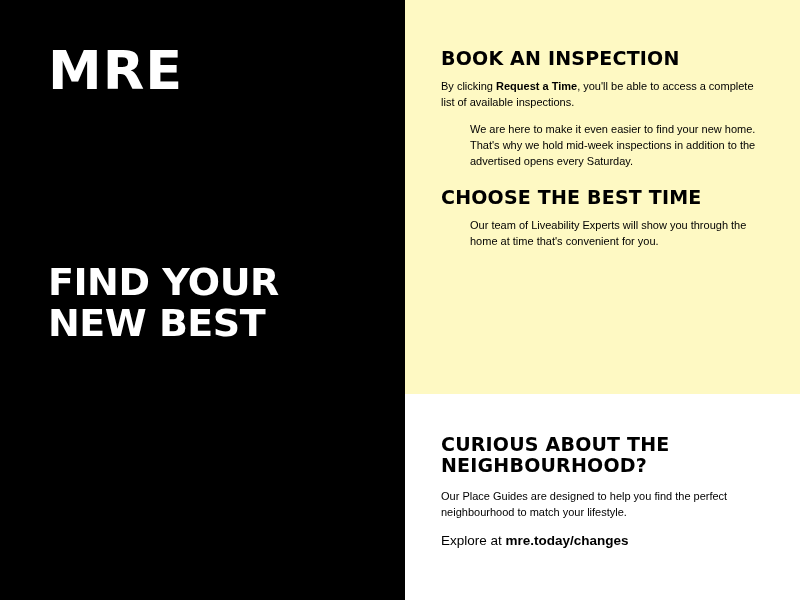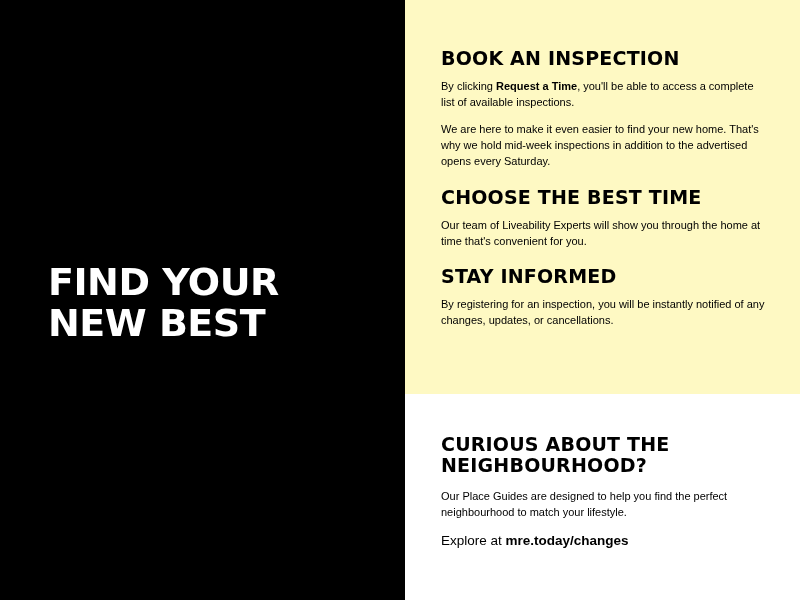--- a/index.html
+++ b/index.html
@@ -100,39 +100,40 @@
   h2.sec-title.two-line {
     margin-bottom: 11px;
   }
   .para {
     font-family: "Liberation Sans", sans-serif;
     font-size: 11px;
     line-height: 1.46;
     margin: 0 0 11px 0;
     max-width: 330px;
   }
-  .para:last-child { margin-bottom: 0; }
+  .para:last-child { margin-bottom: 0; margin-left: 29px; }
   .para b { font-weight: bold; }
   .block { margin-bottom: 17px; }
   .block:last-child { margin-bottom: 0; }
   .explore {
     font-family: "Liberation Sans", sans-serif;
     font-size: 13.5px;
     line-height: 1.46;
     margin: 10px 0 0 0;
   }
   .explore b { font-weight: bold; }
   .two-line .ln { display: block; }
 </style>
 </head>
 <body>
 
 <div class="page">
 
   <div class="left-panel">
+    <div class="brand">MRE</div>
     <div class="headline">
       <span class="line">FIND YOUR</span>
       <span class="line">NEW BEST</span>
     </div>
   </div>
 
   <div class="right-col">
 
     <div class="green-panel">
 
@@ -140,24 +141,20 @@
         <h2 class="sec-title">BOOK AN INSPECTION</h2>
         <p class="para"><span>By clicking </span><b>Request a Time</b><span>, you'll be able to access a complete list of available inspections.</span></p>
         <p class="para">We are here to make it even easier to find your new home. That's why we hold mid-week inspections in addition to the advertised opens every Saturday.</p>
       </div>
 
       <div class="block">
         <h2 class="sec-title">CHOOSE THE BEST TIME</h2>
         <p class="para">Our team of Liveability Experts will show you through the home at time that's convenient for you.</p>
       </div>
 
-      <div class="block">
-        <h2 class="sec-title">STAY INFORMED</h2>
-        <p class="para">By registering for an inspection, you will be instantly notified of any changes, updates, or cancellations.</p>
-      </div>
 
     </div>
 
     <div class="white-panel">
       <h2 class="sec-title two-line">
         <span class="ln">CURIOUS ABOUT THE</span>
         <span class="ln">NEIGHBOURHOOD?</span>
       </h2>
       <p class="para">Our Place Guides are designed to help you find the perfect neighbourhood to match your lifestyle.</p>
       <p class="explore"><span>Explore at </span><b>mre.today/changes</b></p>

